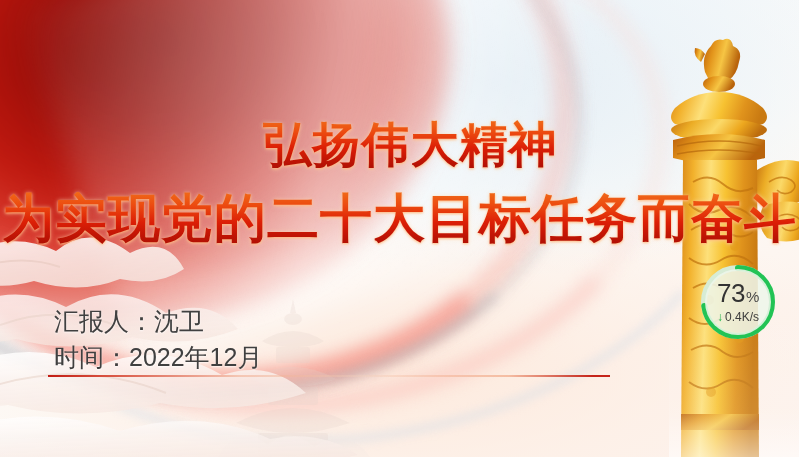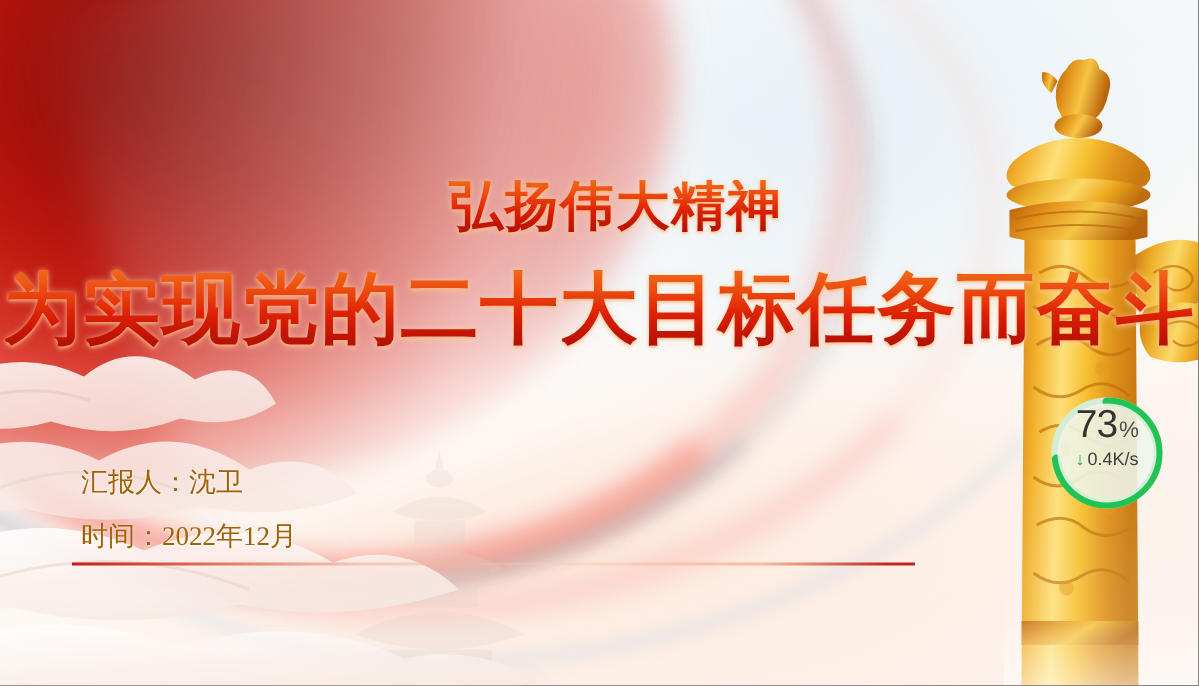--- a/index.html
+++ b/index.html
@@ -152,33 +152,33 @@
     background: linear-gradient(180deg,
       #f06a18 0%, #ec4a10 26%, #dc1f06 58%, #c21505 82%, #b01003 100%);
     -webkit-background-clip: text;
     background-clip: text;
     color: transparent;
     -webkit-text-fill-color: transparent;
     filter: drop-shadow(0 1px 1px rgba(255,180,120,0.85))
             drop-shadow(0 0 2px rgba(255,220,180,0.55));
     white-space: nowrap;
   }
-  .title-1 { font-size: 36px; padding-left: 22px; }
+  .title-1 { font-size: 48px; padding-left: 22px; }
   .title-2 { font-size: 52px; margin-top: 24px; }
 
   
   .subtitle-block {
     position: absolute;
     left: 54px; top: 303px;
   }
   .sub-line {
-    font-family: Liberation Serif, serif;
-    font-size: 18px;
+    font-family: Liberation Sans, sans-serif;
+    font-size: 25px;
     line-height: 36px;
-    color: #a16207;
+    color: #404040;
     white-space: nowrap;
     text-shadow: 0 1px 2px rgba(255,255,255,0.75);
   }
   .rule {
     position: absolute;
     left: 48px; top: 375px;
     width: 562px; height: 2px;
     background: linear-gradient(90deg,
       #c21d14 0%, #d8503f 10%, rgba(240,170,140,0.55) 34%,
       rgba(246,212,190,0.30) 56%, rgba(238,150,110,0.55) 82%,
@@ -192,21 +192,21 @@
     width: 78px; height: 78px;
   }
   .dl-face {
     position: absolute;
     inset: 6px;
     border-radius: 50%;
     background: rgba(238,246,234,0.88);
     display: flex;
     flex-direction: column;
     align-items: center;
-    justify-content: flex-start;
+    justify-content: center;
   }
   .dl-pct {
     font-family: "Liberation Sans", sans-serif;
     font-size: 26px;
     color: #333333;
     line-height: 1;
     letter-spacing: -0.5px;
     display: flex;
     align-items: baseline;
   }

